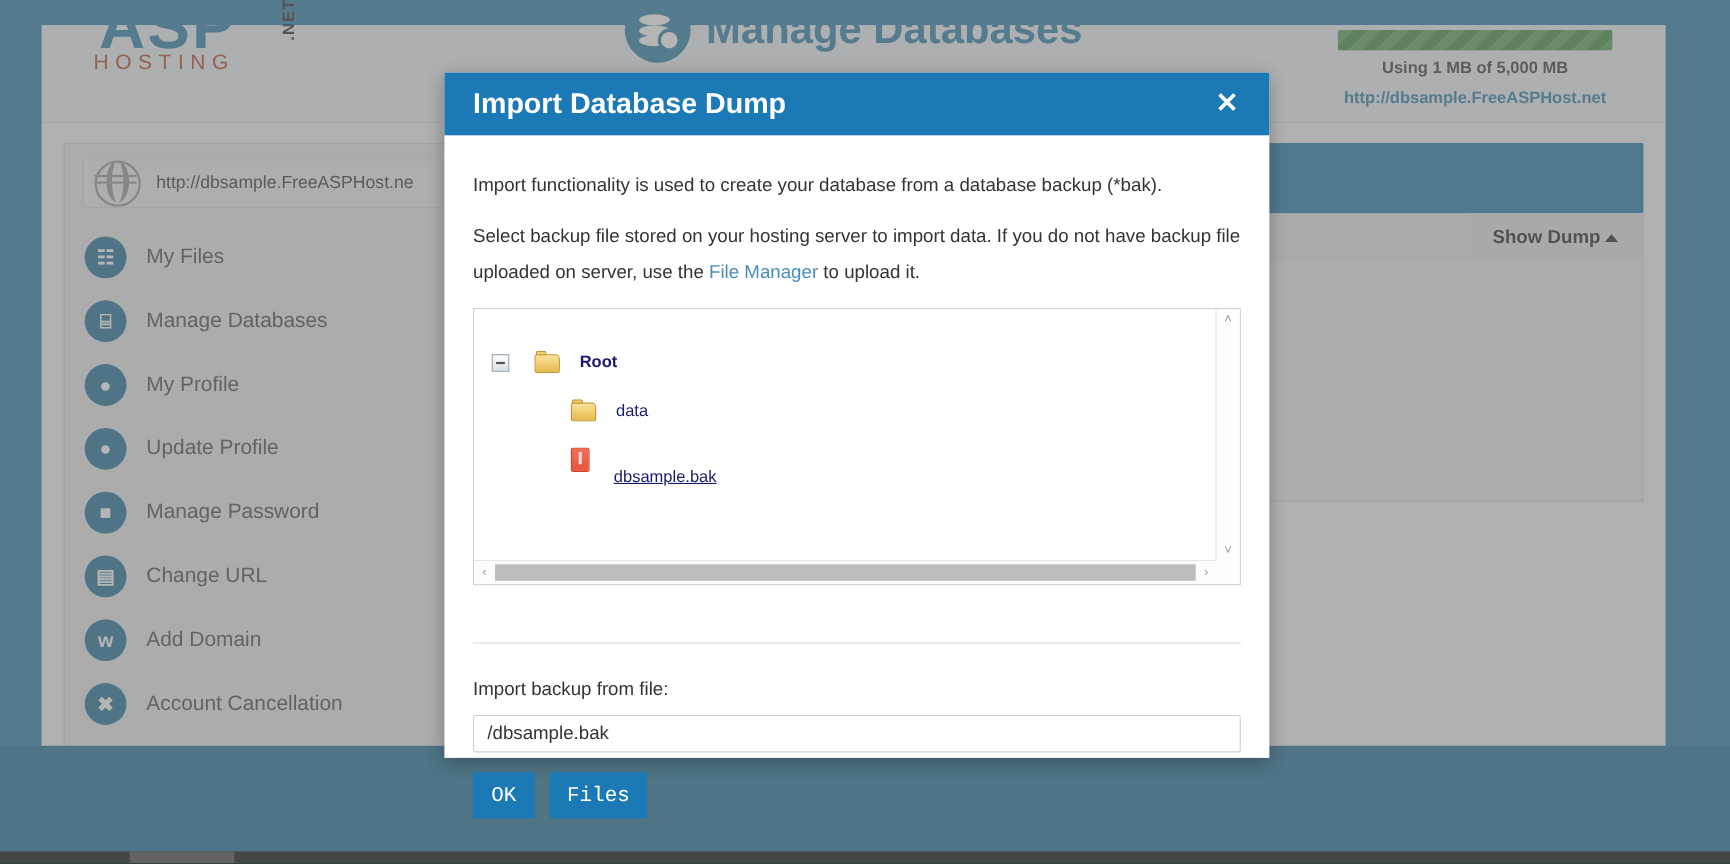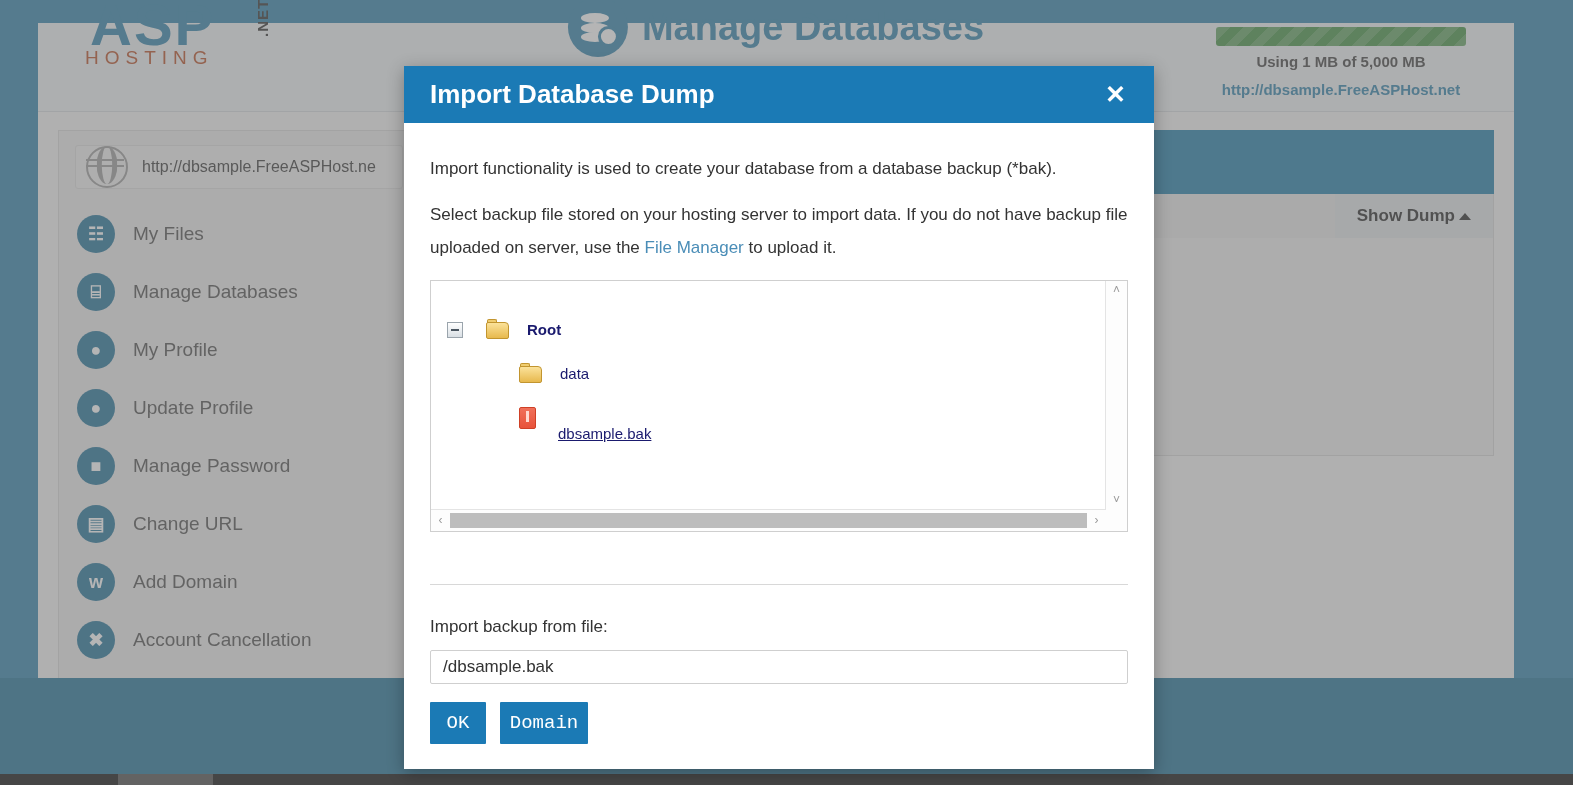--- a/index.html
+++ b/index.html
@@ -356,21 +356,21 @@
     height: 11px;
     background: #4a4a4a;
   }
 
   
   .modal {
     position: absolute;
     left: 404px;
     top: 66px;
     width: 750px;
-    height: 703px;
+    height: 623px;
     background: #fff;
     z-index: 100;
     box-shadow: 0 4px 16px rgba(0,0,0,0.30);
     display: flex;
     flex-direction: column;
   }
   .modal-header {
     height: 57px;
     background: #1b7ab5;
     display: flex;
@@ -745,17 +745,17 @@
     </div>
 
     <div class="divider"></div>
 
     <div class="field-label">Import backup from file:</div>
 
     <input class="path-input" type="text" value="/dbsample.bak" style="">
 
     <div class="btn-row">
       <button class="btn">OK</button>
-      <button class="btn wide">Domain</button>
+      <button class="btn wide">Files</button>
     </div>
 
   </div>
 </div>
 
 </body></html>

